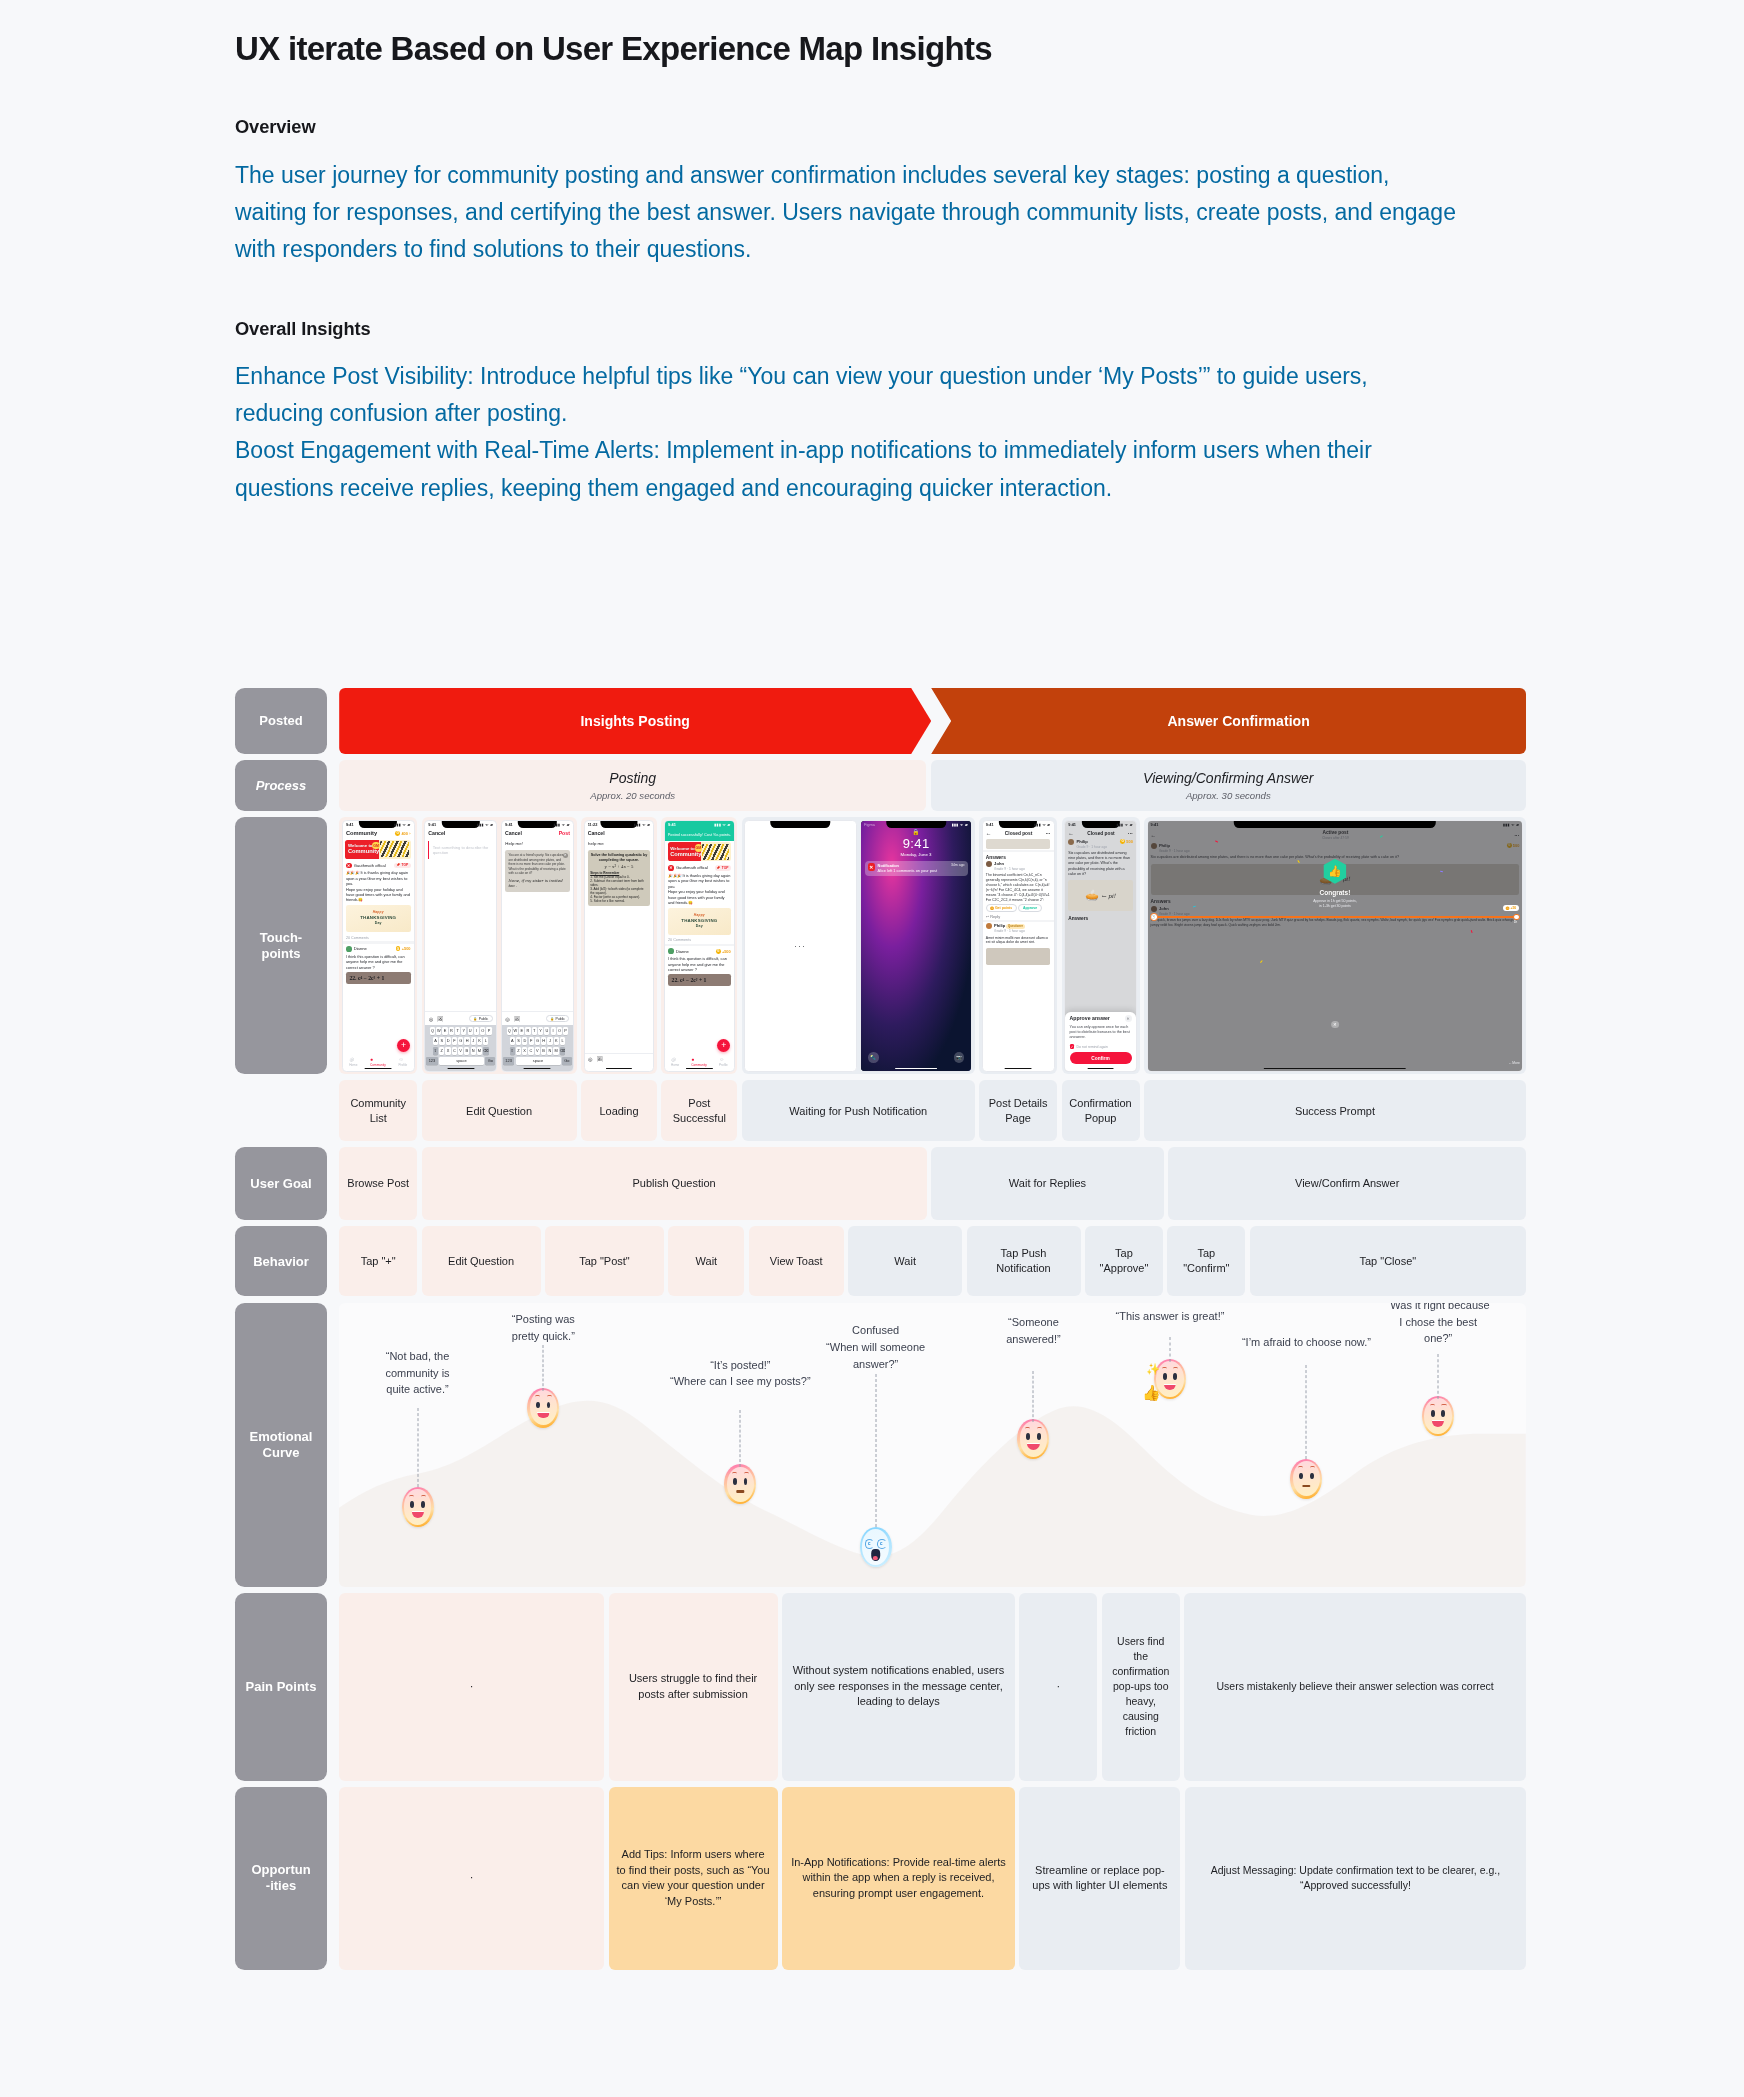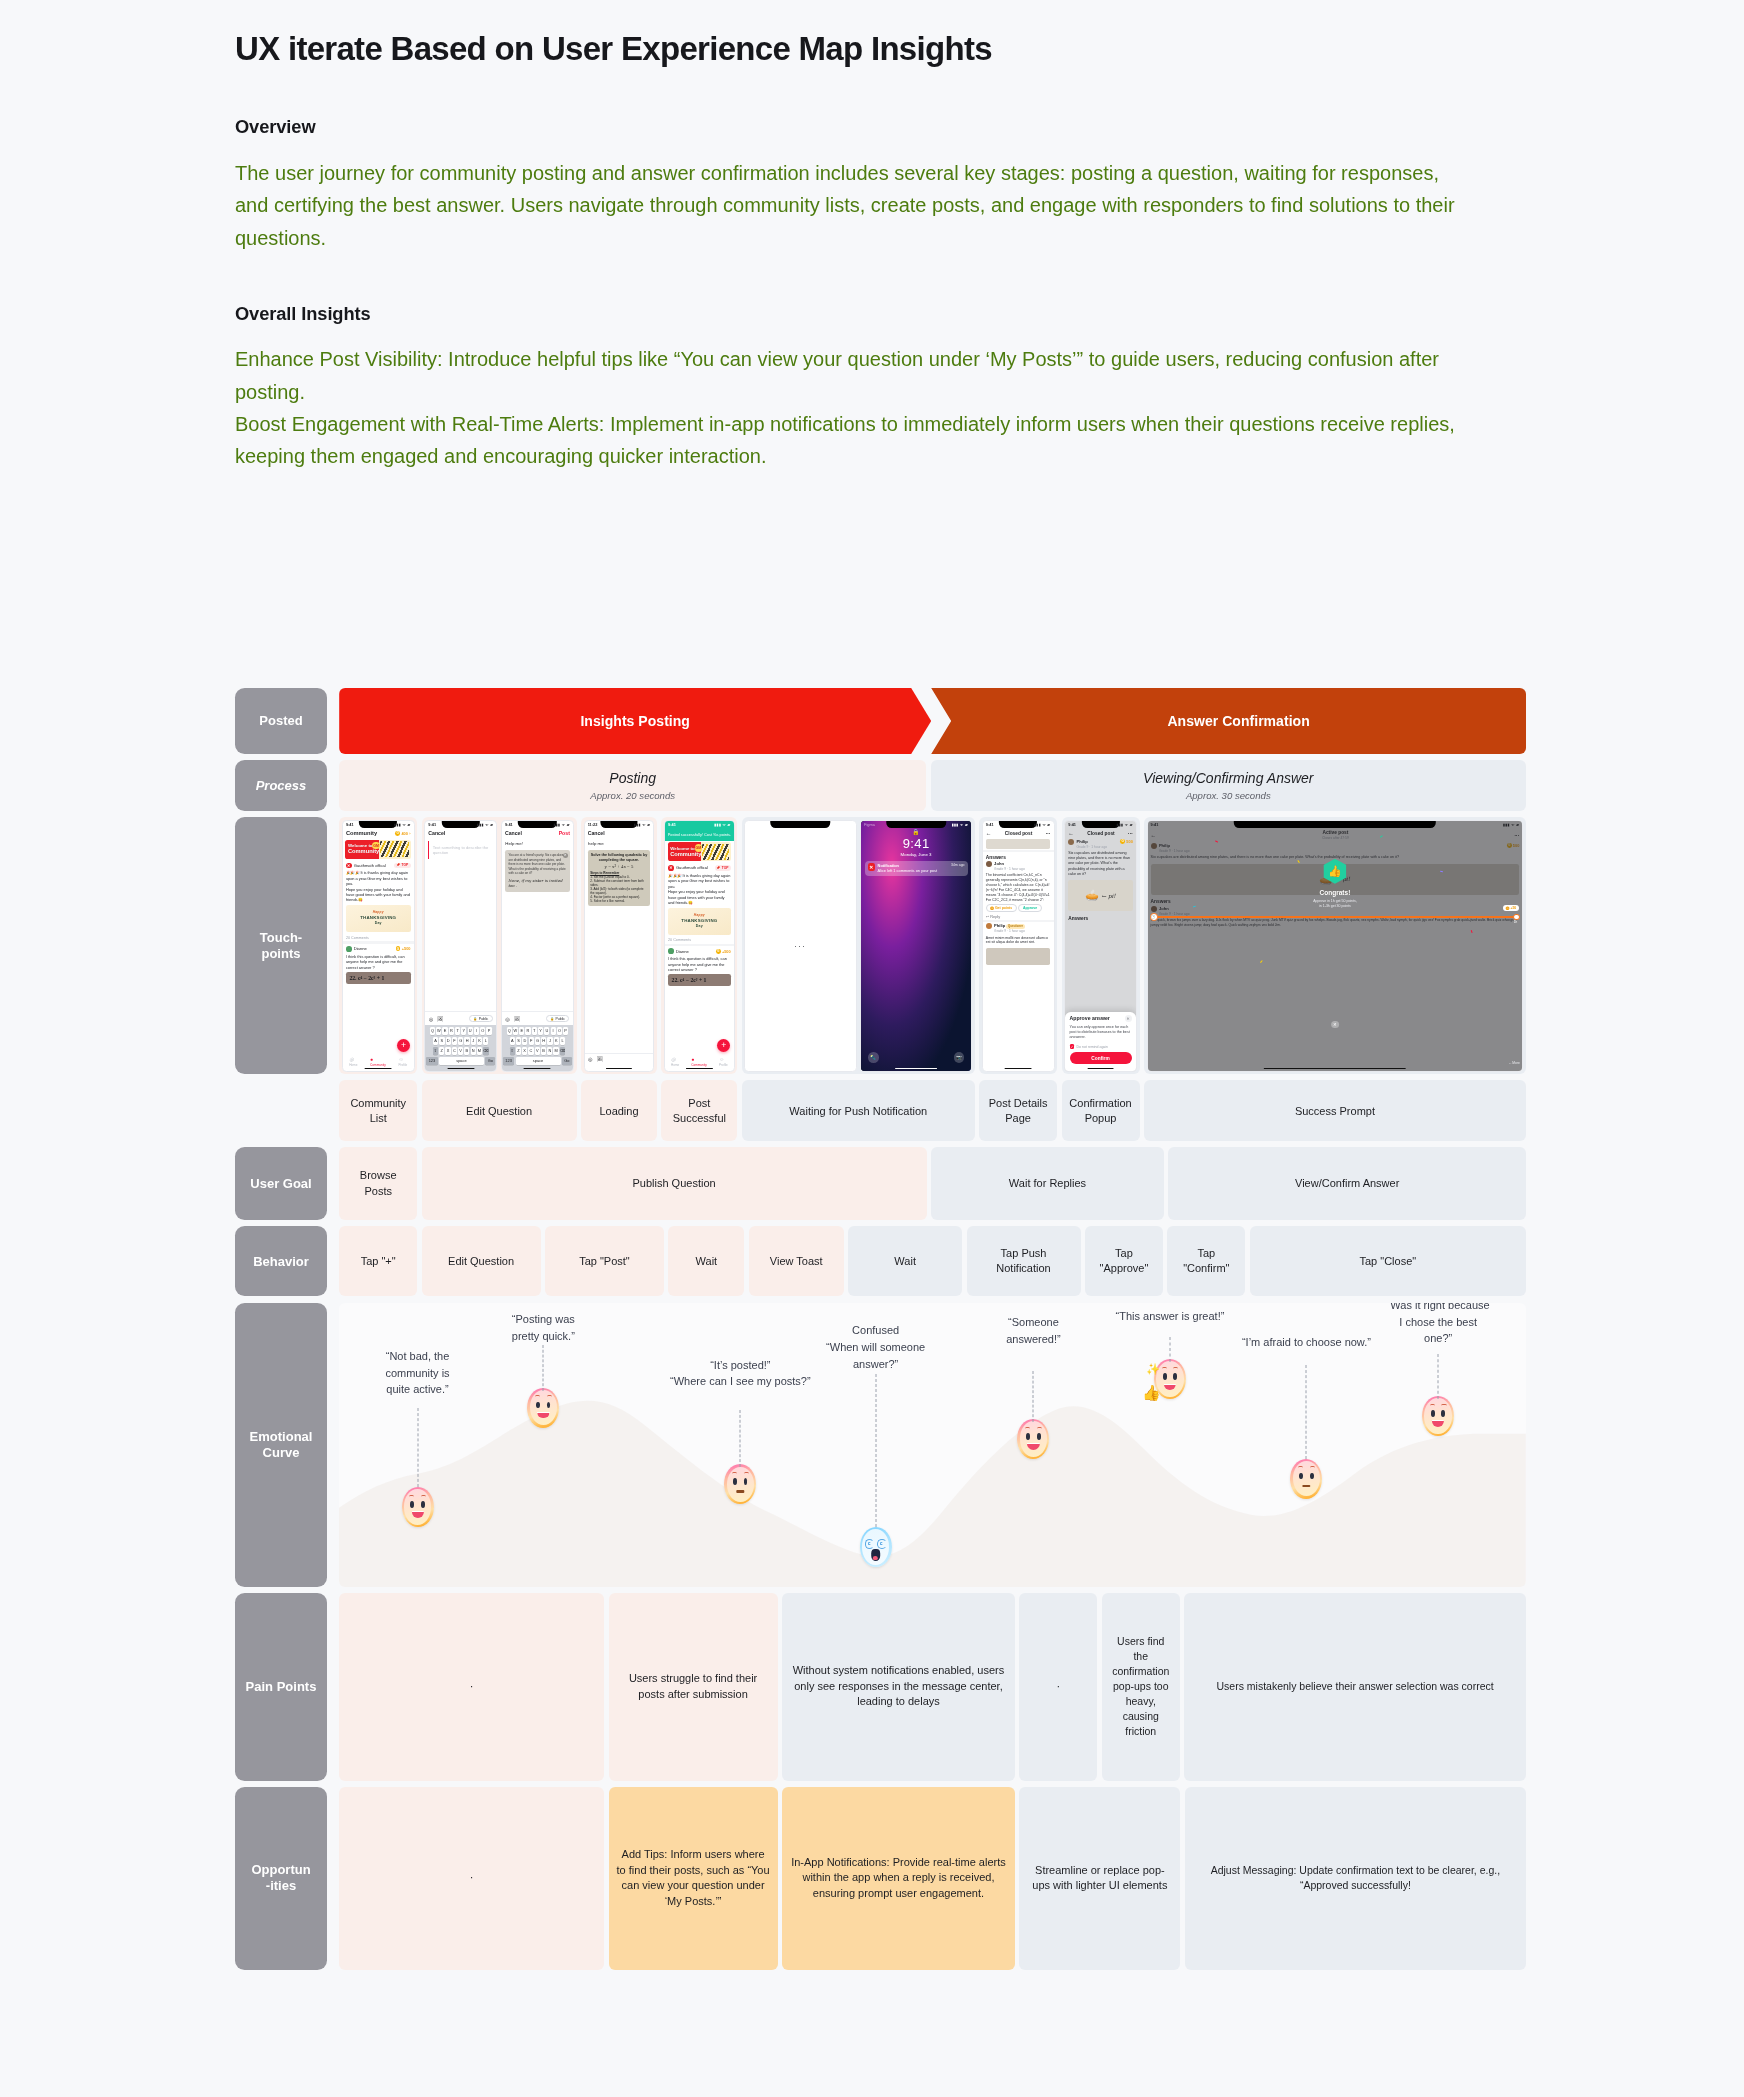--- a/index.html
+++ b/index.html
@@ -10,21 +10,21 @@
     color: #17181c;
     -webkit-font-smoothing: antialiased;
   }
 
   .page { position: relative; width: 1744px; height: 2097px; }
 
   
   .intro { position: absolute; left: 235px; top: 30.5px; width: 1221px; }
   .doc-title { font-size: 33px; font-weight: 700; letter-spacing: -0.7px; line-height: 1.12; }
   .sec-head { font-size: 18.3px; font-weight: 700; margin-top: 49px; letter-spacing: -0.1px; }
-  .body-copy { font-size: 20px; line-height: 1.62; margin-top: 18.3px; font-weight: 400; color: #4d7c0f; }
+  .body-copy { font-size: 23px; line-height: 1.62; margin-top: 18.3px; font-weight: 400; color: #0369a1; }
 
   
   .map { position: absolute; left: 235px; top: 688px; width: 1291px; }
   .row { display: flex; align-items: stretch; gap: 0; margin-bottom: 6.1px; }
   .rowlabel {
     width: 92px; flex: 0 0 92px; margin-right: 12.2px;
     background: #96969d; border-radius: 9.6px;
     color: #fff; font-weight: 700; font-size: 13px; line-height: 1.22;
     display: flex; align-items: center; justify-content: center; text-align: center;
     padding: 4.4px 3.5px;
@@ -780,21 +780,21 @@
         <div class="cap blue" style="flex:0 0 233px">Waiting for Push Notification</div>
         <div class="cap blue" style="flex:0 0 78px">Post Details Page</div>
         <div class="cap blue" style="flex:0 0 78px">Confirmation Popup</div>
         <div class="cap blue" style="flex:1 1 auto">Success Prompt</div>
       </div>
     </div>
 
     <div class="row goal-row">
       <div class="rowlabel">User Goal</div>
       <div class="rowbody">
-        <div class="cell pink" style="flex:0 0 78px">Browse Posts</div>
+        <div class="cell pink" style="flex:0 0 78px">Browse Post</div>
         <div class="cell pink" style="flex:0 0 505px">Publish Question</div>
         <div class="cell blue" style="flex:0 0 233px">Wait for Replies</div>
         <div class="cell blue" style="flex:1 1 auto">View/Confirm Answer</div>
       </div>
     </div>
 
     <div class="row beh-row">
       <div class="rowlabel">Behavior</div>
       <div class="rowbody">
         <div class="cell pink" style="flex:0 0 78px">Tap "+"</div>

